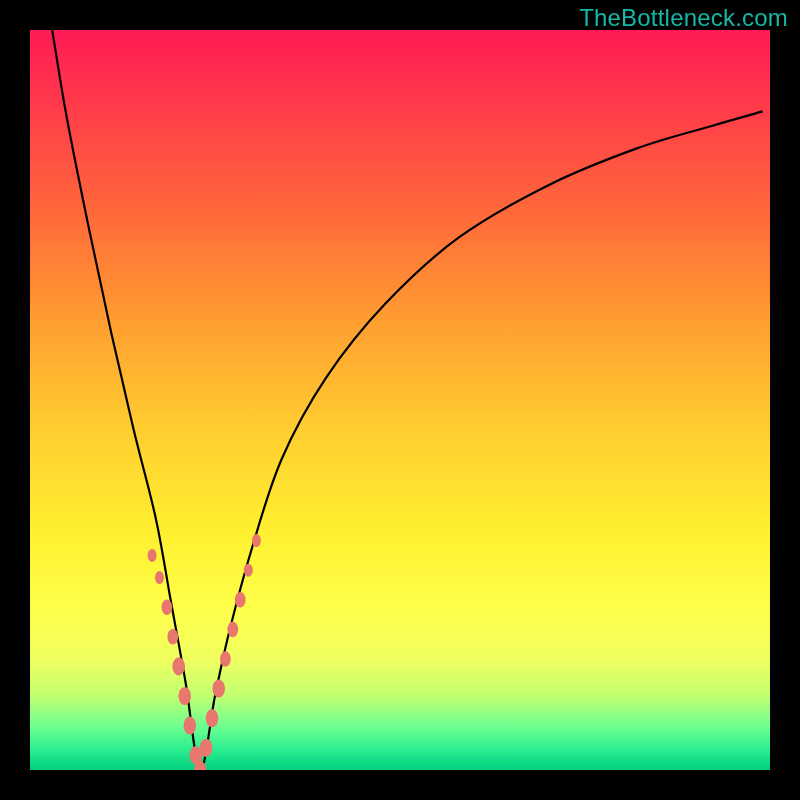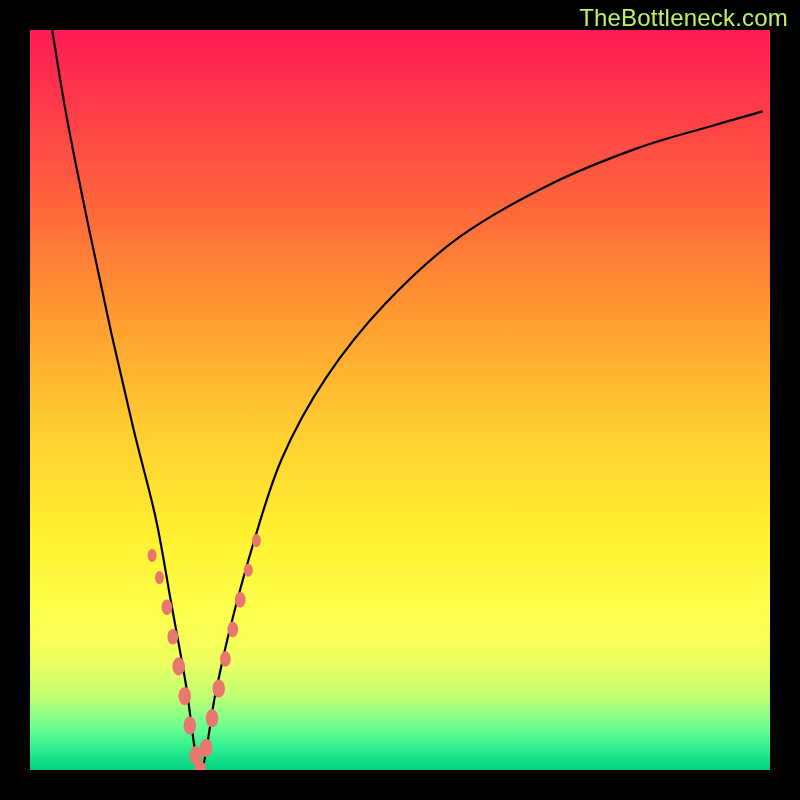--- a/index.html
+++ b/index.html
@@ -37,21 +37,21 @@
       #c0ff70 90%,
       #70ff90 94%,
       #30f090 97%,
       #00d080 100%
     );
   }
   .watermark {
     position: absolute;
     top: 4px;
     right: 12px;
-    color: #bef264;
+    color: #14b8a6;
     font-size: 24px;
     font-weight: 500;
     letter-spacing: 0.2px;
   }
   svg.curve {
     position: absolute;
     top: 0;
     left: 0;
     width: 740px;
     height: 740px;

